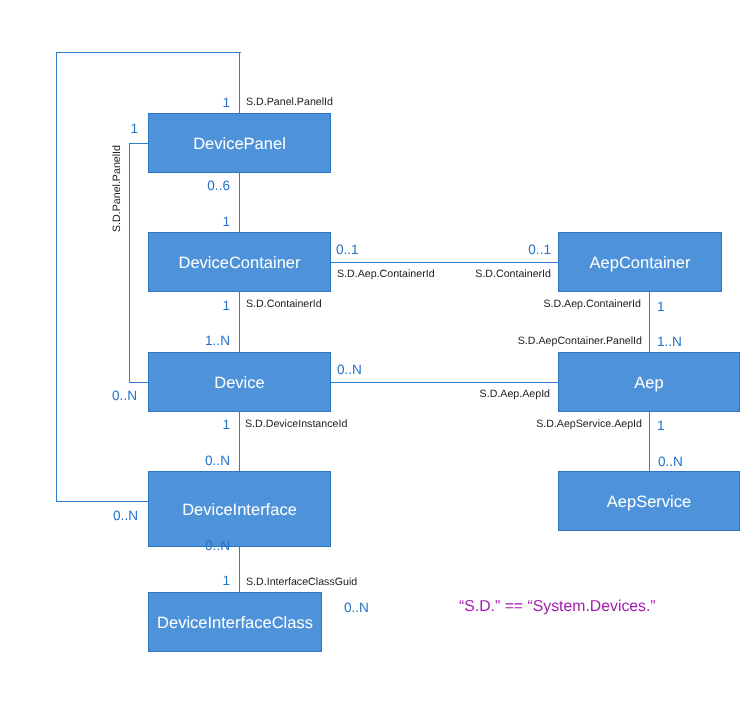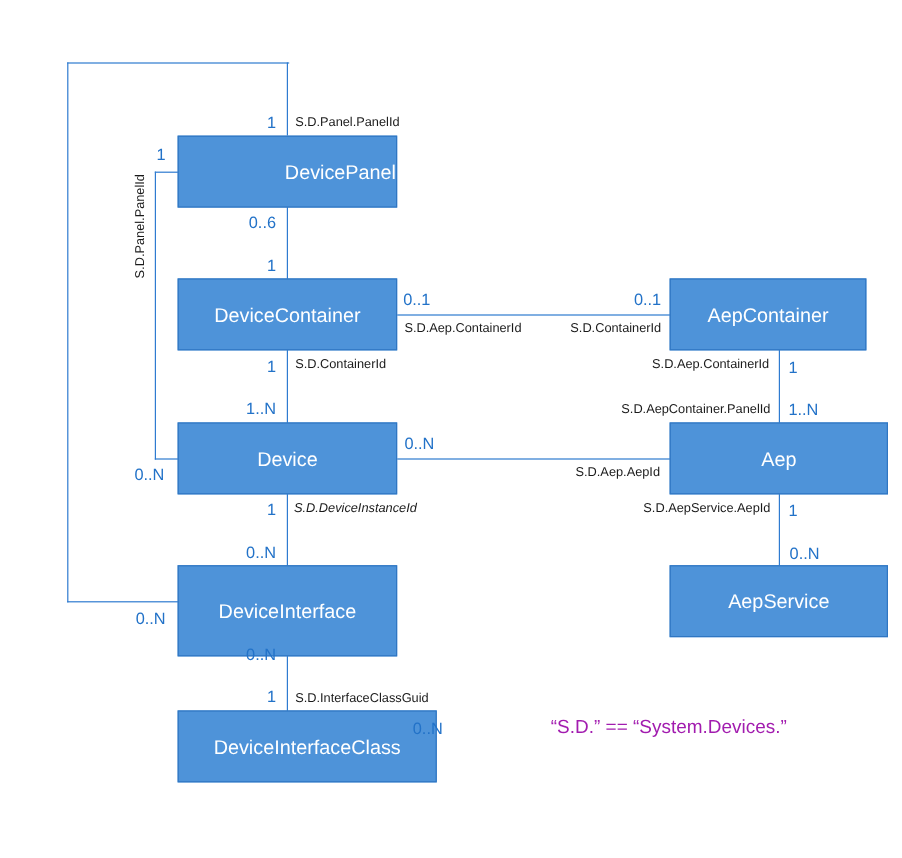--- a/index.html
+++ b/index.html
@@ -71,33 +71,33 @@
   <div class="ln lnv" style="left:239px;top:530px;height:63px;"></div>
 
   <div class="ln lnh" style="left:331px;top:262px;width:228px;"></div>
 
   <div class="ln lnh" style="left:331px;top:382px;width:228px;"></div>
 
   <div class="ln lnv" style="left:649px;top:291px;height:62px;"></div>
 
   <div class="ln lnv" style="left:649px;top:411px;height:61px;"></div>
 
-  <div class="node" style="left:148px;top:113px;width:183px;height:60px;justify-content:flex-end;">
+  <div class="node" style="left:148px;top:113px;width:183px;height:60px;">
     <span>DevicePanel</span>
   </div>
   <div class="node" style="left:148px;top:232px;width:183px;height:60px;">
     <span>DeviceContainer</span>
   </div>
   <div class="node" style="left:148px;top:352px;width:183px;height:60px;">
     <span>Device</span>
   </div>
   <div class="node" style="left:148px;top:471px;width:183px;height:76px;">
     <span>DeviceInterface</span>
   </div>
-  <div class="node" style="left:148px;top:592px;width:216px;height:60px;">
+  <div class="node" style="left:148px;top:592px;width:174px;height:60px;">
     <span>DeviceInterfaceClass</span>
   </div>
   <div class="node" style="left:558px;top:232px;width:164px;height:60px;">
     <span>AepContainer</span>
   </div>
   <div class="node" style="left:558px;top:352px;width:182px;height:60px;">
     <span>Aep</span>
   </div>
   <div class="node" style="left:558px;top:471px;width:182px;height:60px;">
     <span>AepService</span>
@@ -125,19 +125,19 @@
   <div class="mult" style="left:658px;top:455px;">0..N</div>
 
   <div class="fk" style="left:246px;top:97px;">S.D.Panel.PanelId</div>
   <div class="vfk" style="left:111.5px;top:232px;">S.D.Panel.PanelId</div>
   <div class="fk" style="left:337px;top:269px;">S.D.Aep.ContainerId</div>
   <div class="fk" style="right:201px;top:269px;">S.D.ContainerId</div>
   <div class="fk" style="left:246px;top:299px;">S.D.ContainerId</div>
   <div class="fk" style="right:111px;top:299px;">S.D.Aep.ContainerId</div>
   <div class="fk" style="right:110px;top:336px;">S.D.AepContainer.PanelId</div>
   <div class="fk" style="right:202px;top:389px;">S.D.Aep.AepId</div>
-  <div class="fk" style="left:245px;top:419px;font-style:italic;">S.D.DeviceInstanceId</div>
+  <div class="fk" style="left:245px;top:419px;">S.D.DeviceInstanceId</div>
   <div class="fk" style="right:110px;top:419px;">S.D.AepService.AepId</div>
   <div class="fk" style="left:246px;top:577px;">S.D.InterfaceClassGuid</div>
 
   <div class="legend" style="left:459px;top:599px;">“S.D.” == “System.Devices.”</div>
 
 </div>
 
 </body></html>

